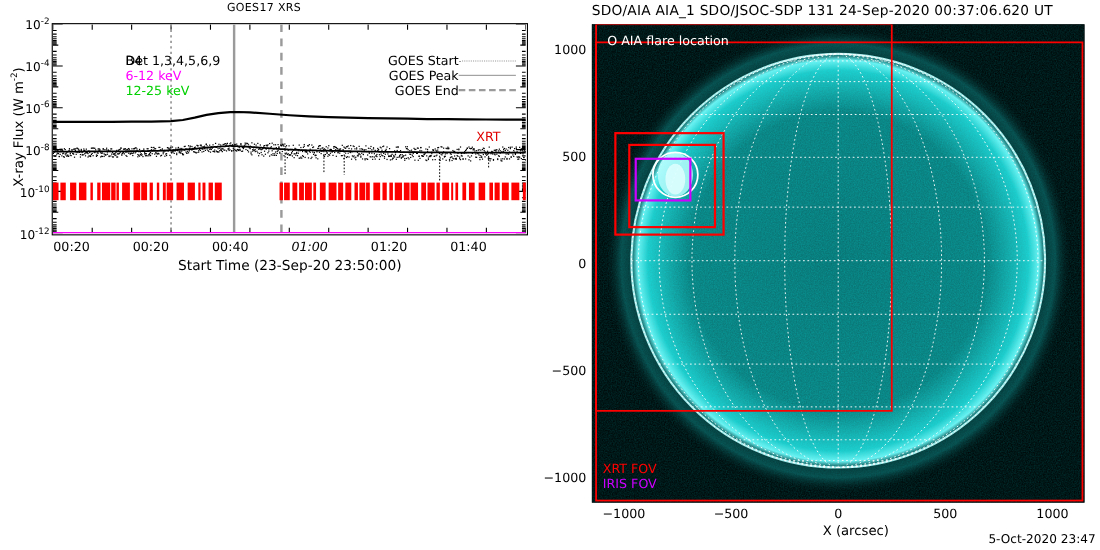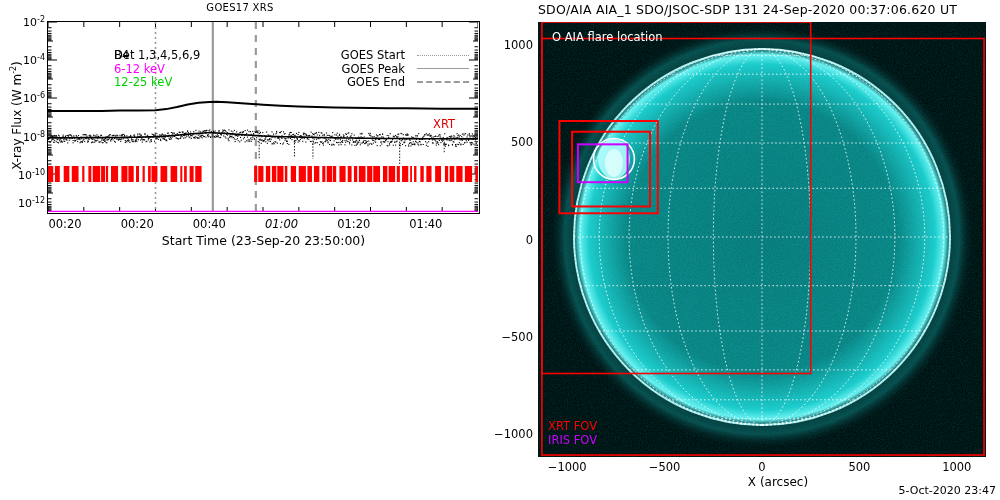--- a/index.html
+++ b/index.html
@@ -57,21 +57,21 @@
   .band-12{color:#00d000;}
   .overlay-b4{position:absolute;left:0;top:0;color:#000;}
 
   
   #goes-legend{
     position:absolute;right:10px;top:27px;font-size:11.5px;line-height:13.5px;
   }
   #goes-legend .row{
     display:flex;align-items:center;justify-content:flex-end;height:13.5px;
   }
-  #goes-legend .lbl{margin-right:12px;white-space:nowrap;}
+  #goes-legend .lbl{margin-right:0;white-space:nowrap;}
   #goes-legend .samp{width:52px;height:1px;flex:0 0 52px;}
   .samp-dot{border-top:1.6px dotted #9a9a9a;}
   .samp-sol{border-top:1.6px solid #9a9a9a;}
   .samp-dash{border-top:2px dashed #9a9a9a;}
 
   .inst-label{position:absolute;font-size:11.5px;font-weight:normal;}
   #label-xrt{color:#e00000;left:385px;top:95px;}
   #label-iris{color:#ff00ff;left:387px;top:126px;padding-left:48px;}
 
   
@@ -121,21 +121,21 @@
   <div class="panel" id="left-panel">
 
     <div id="goes-title">GOES17 XRS</div>
 
     <div id="ylabels">
         <div class="ytick-label" style="top: 22px;">10<span class="sup">-2</span></div>
         <div class="ytick-label" style="top: 60.2px;">10<span class="sup">-4</span></div>
         <div class="ytick-label" style="top: 98.4px;">10<span class="sup">-6</span></div>
         <div class="ytick-label" style="top: 136.6px;">10<span class="sup">-8</span></div>
         <div class="ytick-label" style="top: 174.8px;">10<span class="sup">-10</span></div>
-        <div class="ytick-label" style="top: 203px;">10<span class="sup">-12</span></div>
+        <div class="ytick-label" style="top: 213px;">10<span class="sup">-12</span></div>
       </div>
 
     <div id="ylabel-axis">
       <span>X-ray Flux (W m</span><span class="sup">-2</span><span>)</span>
     </div>
 
     <div id="lc-frame">
       <svg id="lc-svg" width="430" height="190" viewBox="0 0 430 190">
 
         <g stroke="#000" stroke-width="1">

